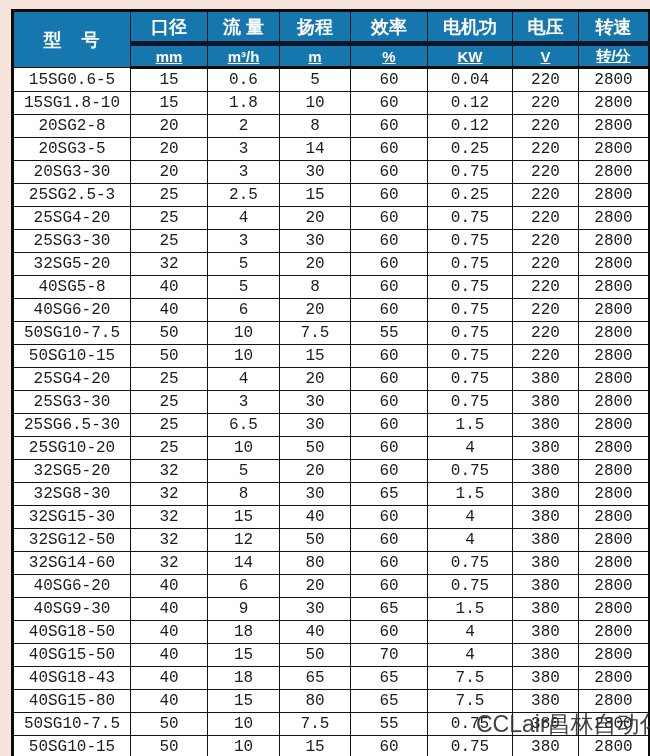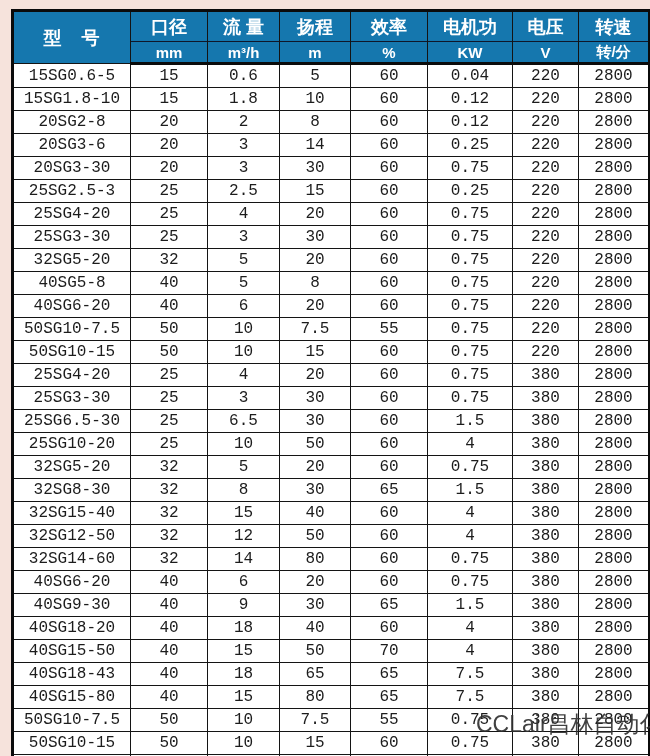--- a/index.html
+++ b/index.html
@@ -22,21 +22,21 @@
     border:1px solid #141414;
     text-align:center;vertical-align:middle;
     padding:0;overflow:hidden;white-space:nowrap;
   }
   thead th{
     background:#1577ae;color:#ffffff;
     font-family:"Liberation Sans", sans-serif;
     font-weight:bold;
   }
   thead tr.hdr-labels th{font-size:18px;height:29px;}
-  thead tr.hdr-units th{font-size:15px;height:20px;border-top:1px solid #0f172a;}
+  thead tr.hdr-units th{font-size:15px;height:20px;border-top:5px solid #0f172a;text-decoration:underline;}
   thead th.model-th{font-size:19px;letter-spacing:1px;}
   thead tr.hdr-labels th{border-bottom:none;}
   thead tr.hdr-units th{border-bottom:3px solid #0b0b0b;}
   thead th.model-th{border-bottom:3px solid #0b0b0b;}
   tbody td{
     background:#ffffff;color:#1c1c1c;
     font-family:"Liberation Mono","DejaVu Sans Mono", monospace;
     font-size:16px;height:22px;line-height:1;
   }
   .watermark{
@@ -108,21 +108,21 @@
           <td>20SG2-8</td>
           <td>20</td>
           <td>2</td>
           <td>8</td>
           <td>60</td>
           <td>0.12</td>
           <td>220</td>
           <td>2800</td>
         </tr>
         <tr>
-          <td>20SG3-6</td>
+          <td>20SG3-5</td>
           <td>20</td>
           <td>3</td>
           <td>14</td>
           <td>60</td>
           <td>0.25</td>
           <td>220</td>
           <td>2800</td>
         </tr>
         <tr>
           <td>20SG3-30</td>
@@ -268,21 +268,21 @@
           <td>32SG8-30</td>
           <td>32</td>
           <td>8</td>
           <td>30</td>
           <td>65</td>
           <td>1.5</td>
           <td>380</td>
           <td>2800</td>
         </tr>
         <tr>
-          <td>32SG15-40</td>
+          <td>32SG15-30</td>
           <td>32</td>
           <td>15</td>
           <td>40</td>
           <td>60</td>
           <td>4</td>
           <td>380</td>
           <td>2800</td>
         </tr>
         <tr>
           <td>32SG12-50</td>
@@ -318,21 +318,21 @@
           <td>40SG9-30</td>
           <td>40</td>
           <td>9</td>
           <td>30</td>
           <td>65</td>
           <td>1.5</td>
           <td>380</td>
           <td>2800</td>
         </tr>
         <tr>
-          <td>40SG18-20</td>
+          <td>40SG18-50</td>
           <td>40</td>
           <td>18</td>
           <td>40</td>
           <td>60</td>
           <td>4</td>
           <td>380</td>
           <td>2800</td>
         </tr>
         <tr>
           <td>40SG15-50</td>

